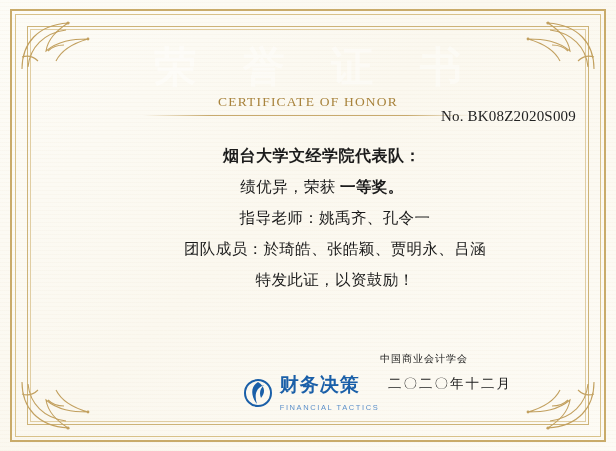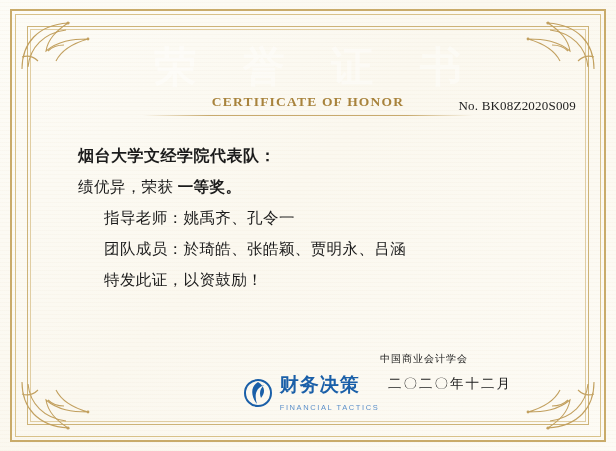--- a/index.html
+++ b/index.html
@@ -89,52 +89,52 @@
     background-clip: text;
     -webkit-text-fill-color: transparent;
     line-height: 1.15;
     text-shadow: 0 1px 0 rgba(255,255,255,0.4);
   }
   .title-en {
     margin-top: 4px;
     font-family: "Liberation Serif", serif;
     font-size: 13.5px;
     letter-spacing: 1.2px;
-    font-weight: bold;
+    font-weight: normal;
     color: #a8833c;
   }
   .title-rule {
     margin: 5px auto 0 auto;
     width: 330px;
     height: 1px;
     background: linear-gradient(90deg, rgba(200,170,110,0) 0%, #c8aa6e 20%, #c8aa6e 80%, rgba(200,170,110,0) 100%);
   }
 
   .serial {
     position: absolute;
     right: 40px;
-    top: 98px;
-    font-family: "Liberation Serif", serif;
-    font-size: 13px;
+    top: 108px;
+    font-family: "Liberation Serif", serif;
+    font-size: 15px;
     color: #222;
     letter-spacing: 0.2px;
   }
 
   
   .body-text {
     position: absolute;
     left: 56px;
     right: 50px;
     top: 140px;
     color: #1b1b1b;
     font-family: "Liberation Serif", serif;
     font-size: 15.5px;
     line-height: 31px;
   }
-  .line { white-space: nowrap; }
+  .line { white-space: nowrap; text-align: center; }
   .recipient {
     font-size: 16px;
     font-weight: bold;
     letter-spacing: 0.5px;
     margin-left: 22px;
   }
   .para1 {
     margin-top: 2px;
     text-indent: 0;
     padding-left: 58px;

